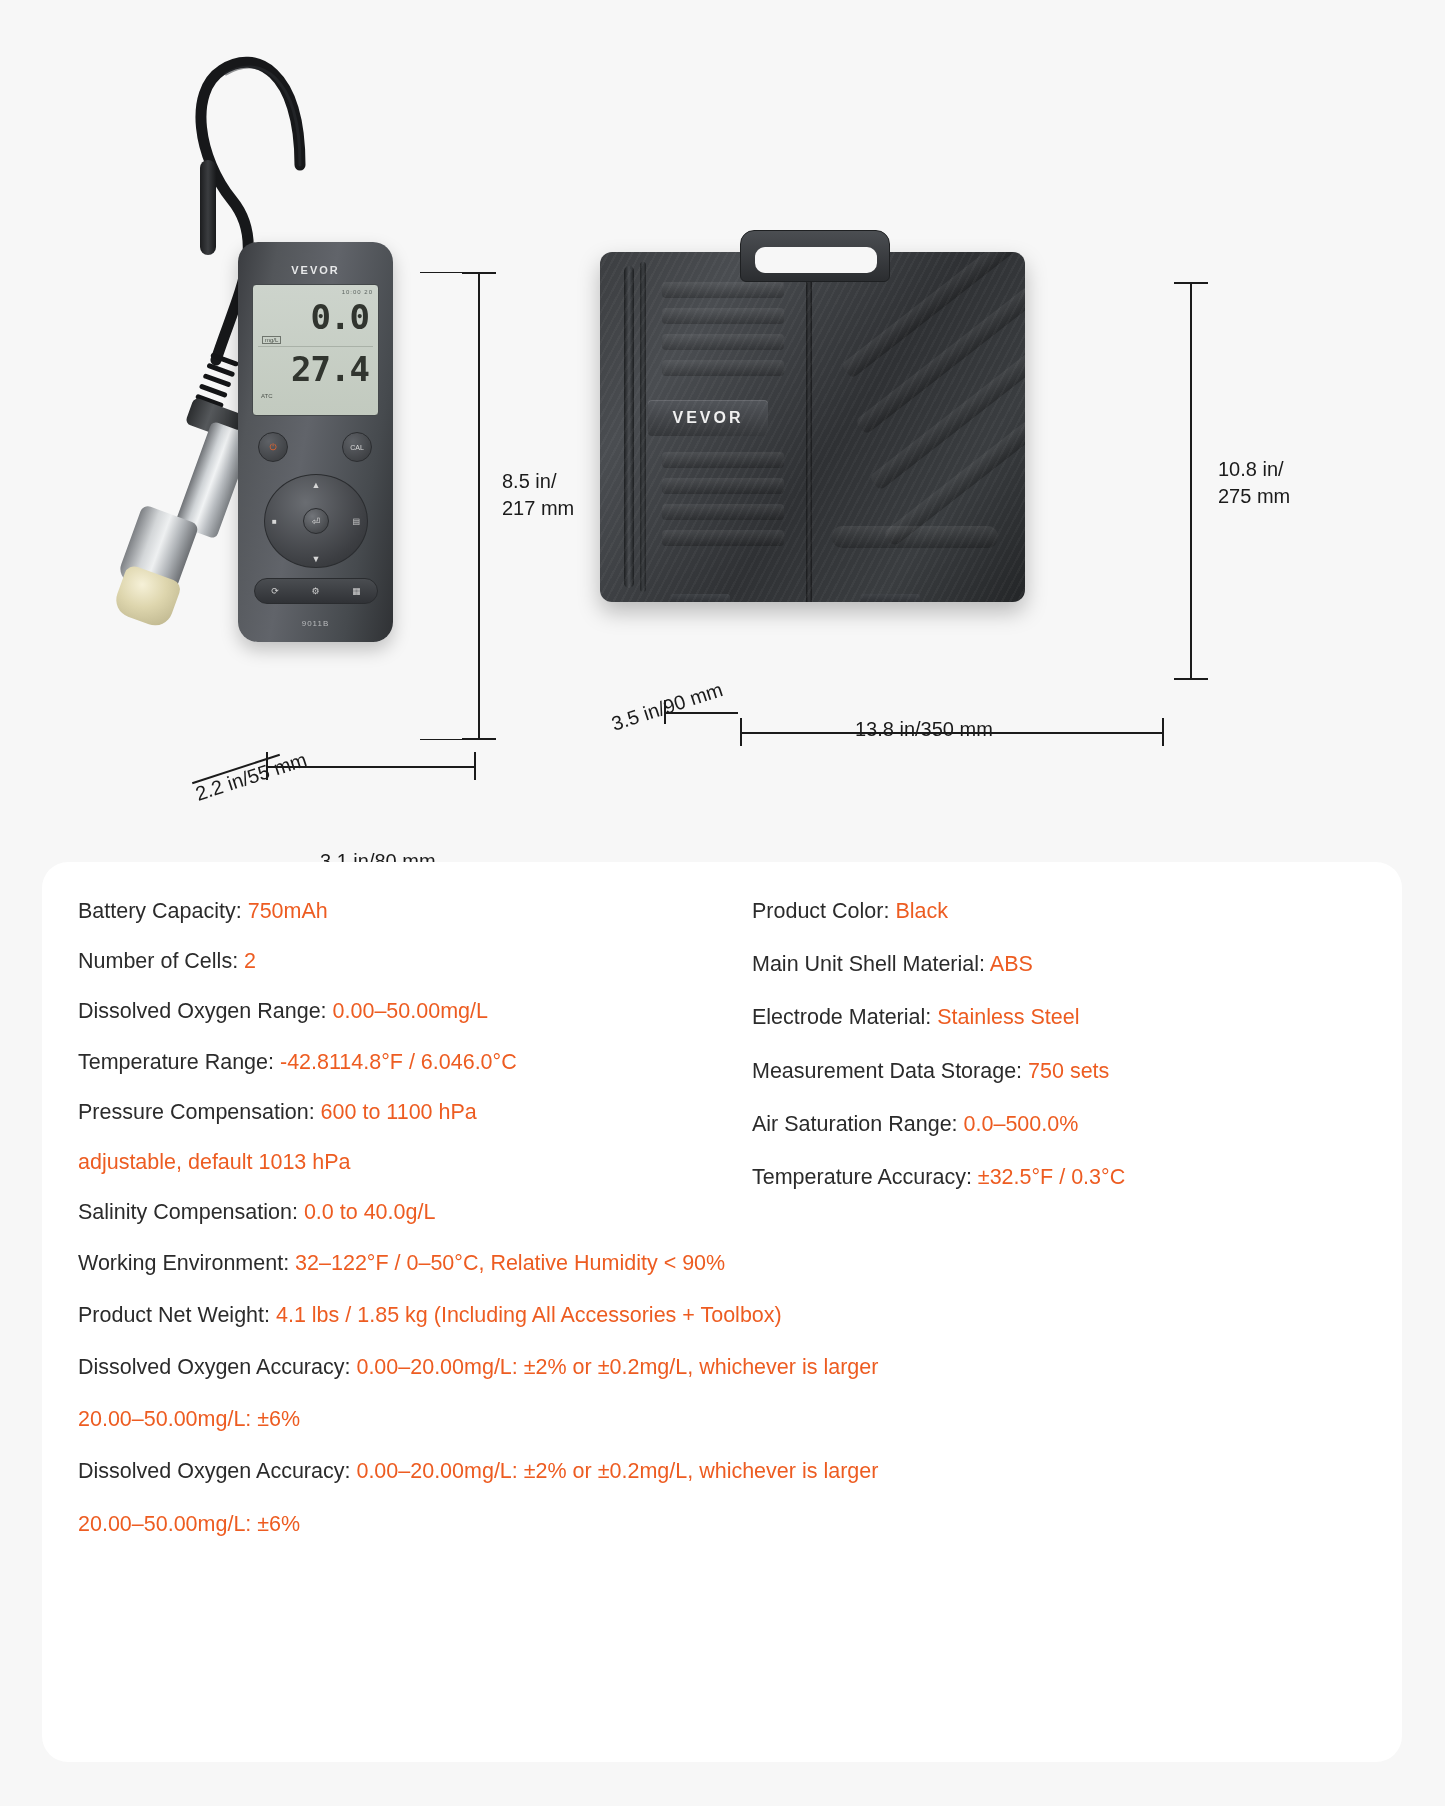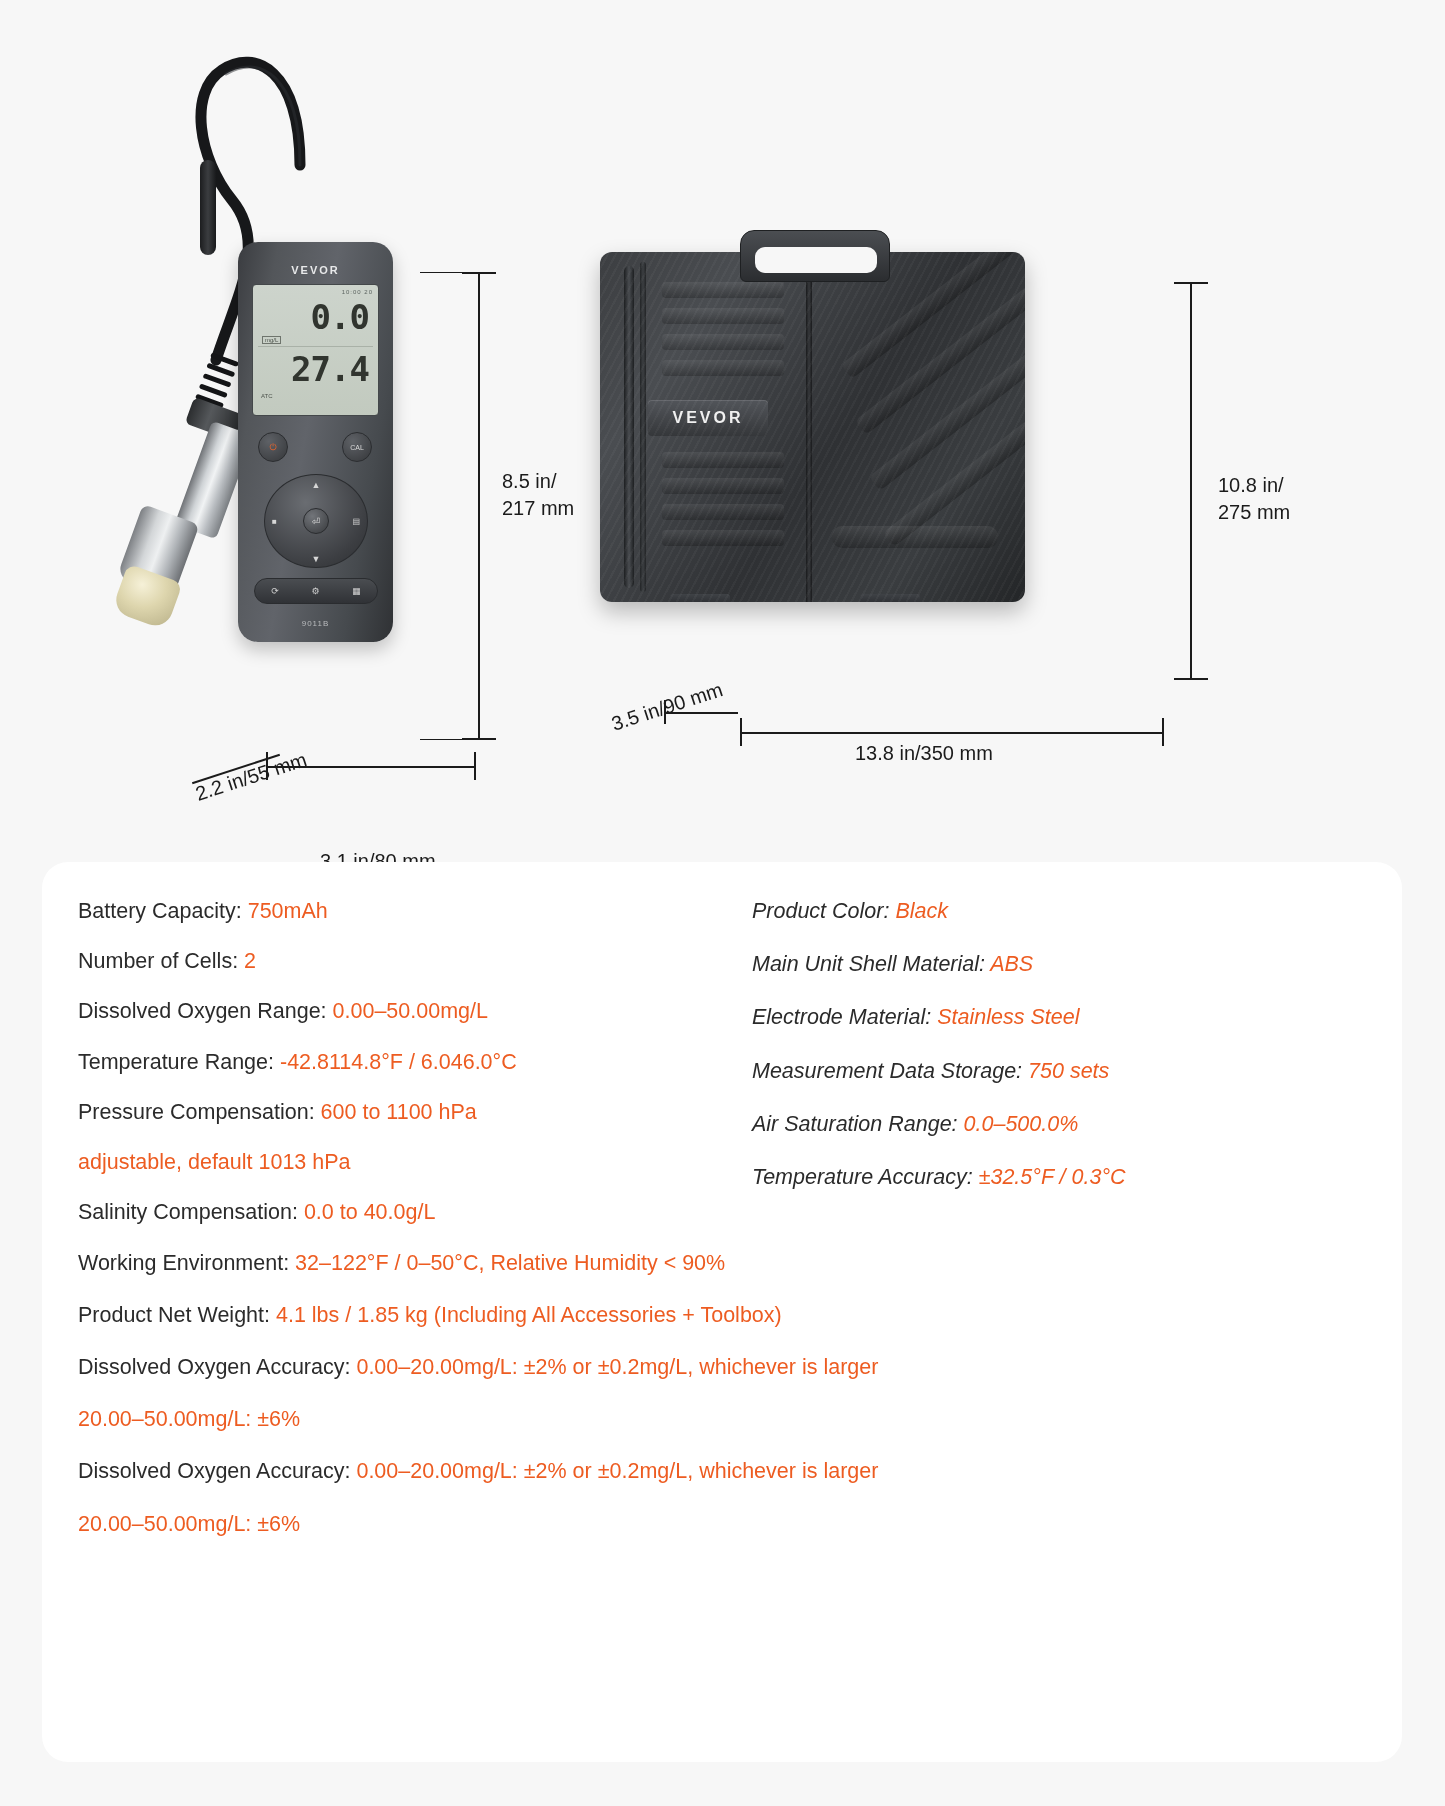--- a/index.html
+++ b/index.html
@@ -343,21 +343,21 @@
     height: 900px;
     background: #ffffff;
     border-radius: 26px;
   }
   .spec-cols {
     display: flex;
     padding: 36px 36px 0 36px;
     gap: 0;
   }
   .spec-col { width: 50%; }
-  .spec-col.right { padding-left: 30px; font-style: italic; }
+  .spec-col.right { padding-left: 30px; }
   .spec-line {
     font-size: 21.5px;
     color: #2b2b2b;
     line-height: 1.22;
     margin-bottom: 24px;
     white-space: nowrap;
   }
   .spec-col.right .spec-line { margin-bottom: 27px; }
   .val { color: #ed5c21; }
   .spec-full {
@@ -482,29 +482,29 @@
     <div class="latch" style="left:70px;"></div>
     <div class="latch" style="left:260px;"></div>
   </div>
   <div class="case-handle" style="position:absolute; left:740px; top:230px;">
     <div class="case-handle-hole"></div>
   </div>
 
   <div class="dim-line" style="left:1190px; top:282px; width:2px; height:398px;"></div>
   <div class="dim-line" style="left:1174px; top:282px; width:34px; height:2px;"></div>
   <div class="dim-line" style="left:1174px; top:678px; width:34px; height:2px;"></div>
-  <div class="dim-label" style="left:1218px; top:472px;">
+  <div class="dim-label" style="left:1218px; top:456px;">
     <div>10.8 in/</div>
     <div>275 mm</div>
   </div>
 
   <div class="dim-line" style="left:740px; top:732px; width:424px; height:2px;"></div>
   <div class="dim-line" style="left:740px; top:718px; width:2px; height:28px;"></div>
   <div class="dim-line" style="left:1162px; top:718px; width:2px; height:28px;"></div>
-  <div class="dim-label" style="left:855px; top:740px;">13.8 in/350 mm</div>
+  <div class="dim-label" style="left:855px; top:716px;">13.8 in/350 mm</div>
 
   <div class="dim-line" style="left:664px; top:712px; width:74px; height:2px;"></div>
   <div class="dim-line" style="left:664px; top:700px; width:2px; height:24px;"></div>
   <div class="dim-label" style="left:608px; top:712px; transform:rotate(-18deg); transform-origin:left top;">3.5 in/90 mm</div>
 
 </div>
 
 <div class="spec-card">
 
   <div class="spec-cols">

